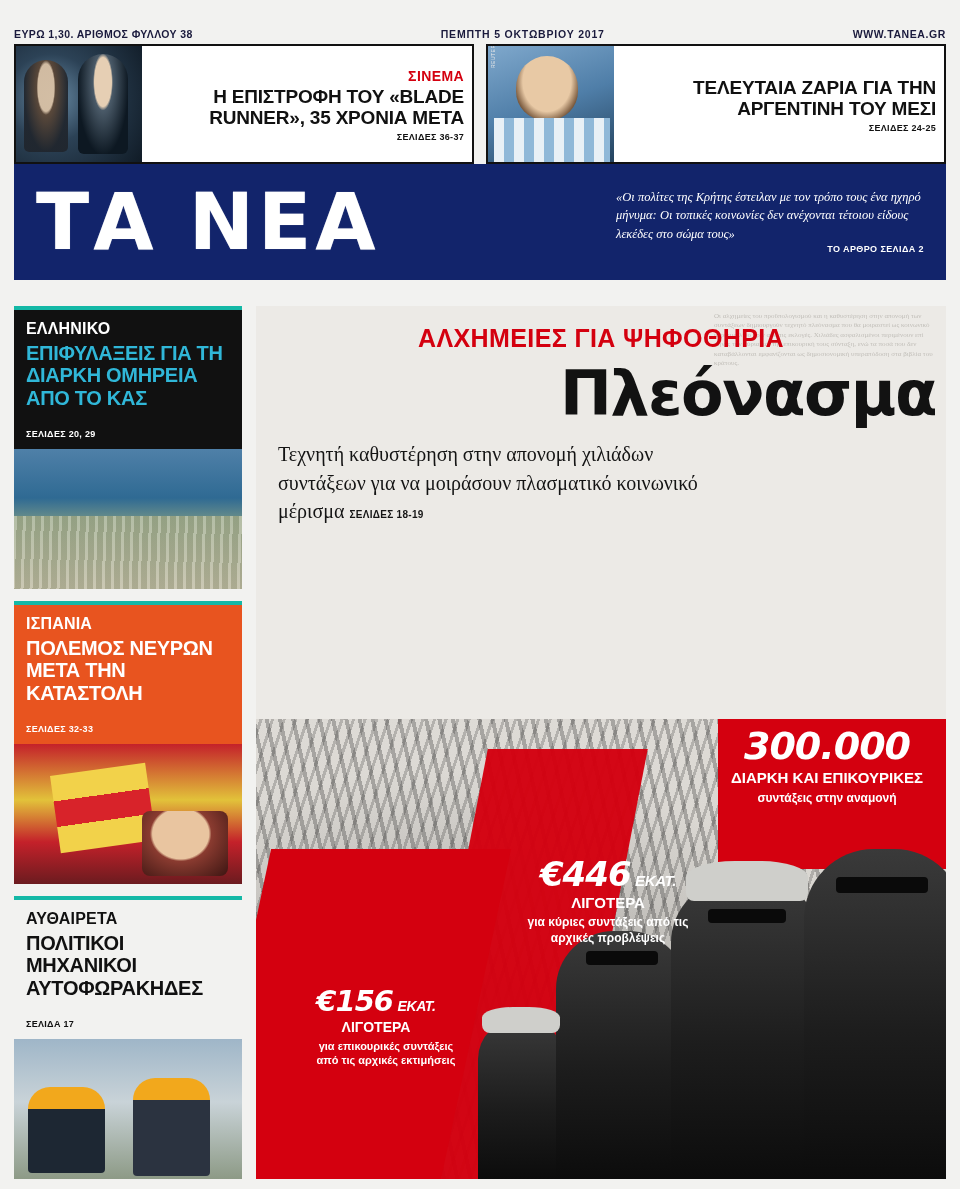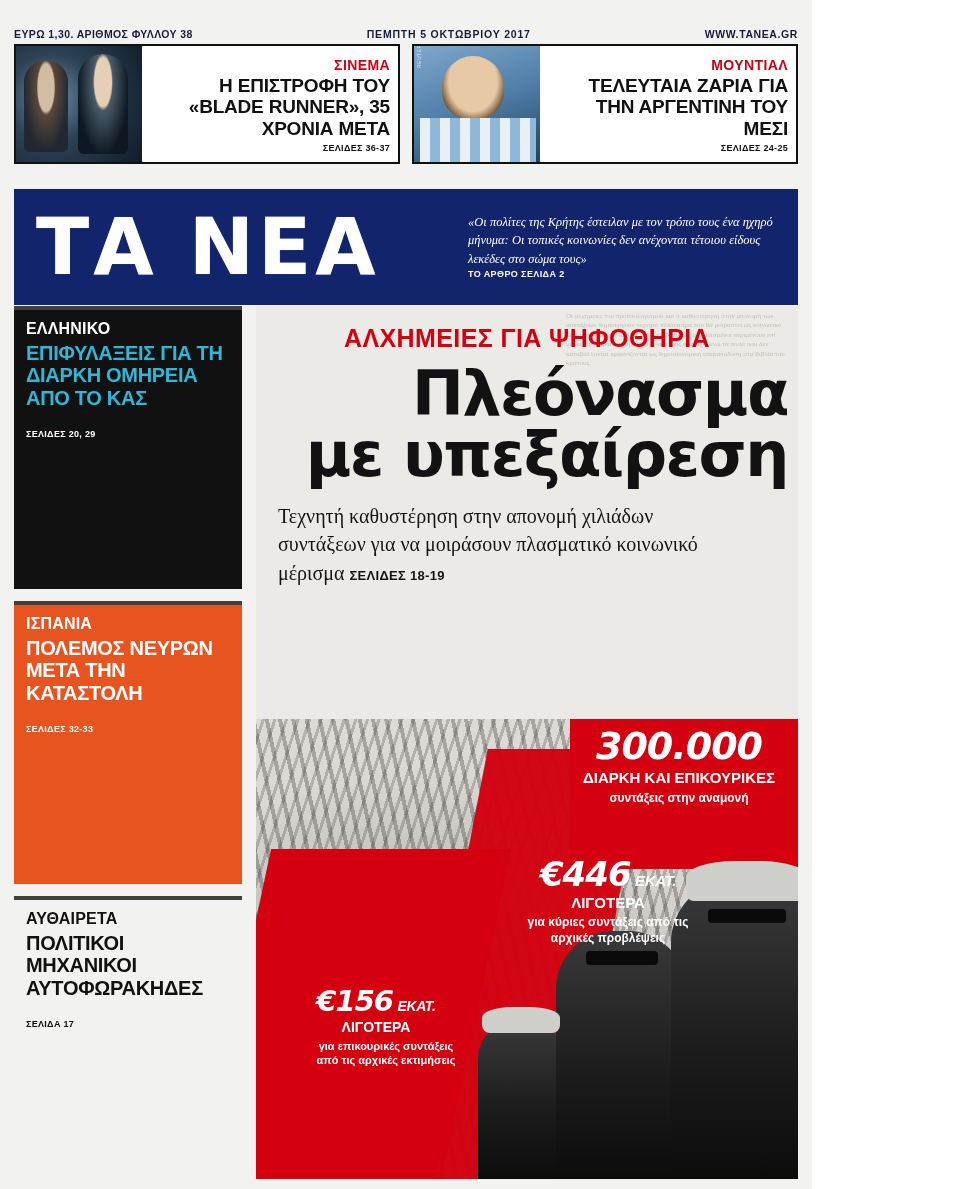--- a/index.html
+++ b/index.html
@@ -5,21 +5,21 @@
   * { box-sizing: border-box; margin: 0; padding: 0; }
   html, body {
     width: 960px;
     height: 1189px;
     background: #ffffff;
     font-family: "Liberation Sans", sans-serif;
     overflow: hidden;
   }
   .page {
     position: relative;
-    width: 812px;
+    width: 960px;
     height: 1189px;
     background: #f2f2f0;
   }
 
   
   .topbar {
     position: absolute;
     top: 26px; left: 14px; right: 14px;
     height: 16px;
     display: flex;
@@ -123,21 +123,21 @@
     margin-top: 4px;
     font-size: 9px;
     font-weight: bold;
     color: #111;
     letter-spacing: .3px;
   }
 
   
   .masthead {
     position: absolute;
-    top: 189px; left: 14px; right: 14px;
+    top: 164px; left: 14px; right: 14px;
     height: 116px;
     background: #12246b;
     display: flex;
     align-items: center;
   }
   .logo {
     color: #fff;
     font-family: "DejaVu Sans", sans-serif;
     font-weight: bold;
     font-size: 78px;
@@ -152,41 +152,42 @@
     color: #fff;
     font-family: "Liberation Serif", serif;
     font-style: italic;
     font-size: 12.5px;
     line-height: 1.45;
     text-align: left;
     max-width: 330px;
   }
   .quote .ref {
     display:block;
+    text-align: right;
     font-style: normal;
     font-family: "Liberation Sans", sans-serif;
     font-weight: bold;
     font-size: 9px;
     letter-spacing: .4px;
   }
 
   
   .leftcol {
     position: absolute;
     top: 306px; left: 14px;
     width: 228px;
     bottom: 10px;
     display: flex;
     flex-direction: column;
     gap: 12px;
   }
   .lbox {
-    border-top: 4px solid #404040;
-    display: flex;
-    flex-direction: row;
+    border-top: 4px solid #14b8a6;
+    display: flex;
+    flex-direction: column;
     position: relative;
     overflow: hidden;
     flex: 1;
   }
   .lbox-txt { padding: 10px 12px 10px 12px; }
   .lbox.dark .lbox-txt { background: #111; }
   .lbox.orange .lbox-txt { background: #e8541f; }
   .lbox.light .lbox-txt { background: #f2f2f0; }
   .l-kicker {
     font-size: 16px;
@@ -307,21 +308,21 @@
     padding: 16px 0 0 22px;
     width: 460px;
     font-family: "Liberation Serif", serif;
     font-size: 20px;
     line-height: 1.42;
     color: #141414;
   }
   .main-sub .sp {
     font-family: "Liberation Sans", sans-serif;
     font-weight: bold;
-    font-size: 13px;
+    font-size: 10px;
     letter-spacing: .3px;
     white-space: nowrap;
     text-align: center;
   }
 
   
   .collage {
     position: absolute;
     left: 0; right: 0; bottom: 0;
     height: 460px;
@@ -445,21 +446,20 @@
         <div class="teaser-head">Η ΕΠΙΣΤΡΟΦΗ ΤΟΥ «BLADE RUNNER», 35 ΧΡΟΝΙΑ ΜΕΤΑ</div>
         <div class="pages">ΣΕΛΙΔΕΣ 36-37</div>
       </div>
     </div>
 
     <div class="teaser">
       <div class="teaser-photo tp-messi">
         <span class="photo-credit">REUTERS / ANDRES STAPFF</span>
       </div>
       <div class="teaser-text">
-        <div class="kicker">ΜΟΥΝΤΙΑΛ</div>
         <div class="teaser-head">ΤΕΛΕΥΤΑΙΑ ΖΑΡΙΑ ΓΙΑ ΤΗΝ ΑΡΓΕΝΤΙΝΗ ΤΟΥ ΜΕΣΙ</div>
         <div class="pages">ΣΕΛΙΔΕΣ 24-25</div>
       </div>
     </div>
 
   </div>
 
   <div class="masthead">
     <div class="logo">ΤΑ ΝΕΑ</div>
     <div class="quote">
@@ -504,21 +504,20 @@
   </div>
 
   <div class="main">
 
     <div class="main-bg-text">Οι αλχημείες του προϋπολογισμού και η καθυστέρηση στην απονομή των συντάξεων δημιουργούν τεχνητό πλεόνασμα που θα μοιραστεί ως κοινωνικό μέρισμα λίγο πριν από τις εκλογές. Χιλιάδες ασφαλισμένοι περιμένουν επί μήνες την κύρια και την επικουρική τους σύνταξη, ενώ τα ποσά που δεν καταβάλλονται εμφανίζονται ως δημοσιονομική υπεραπόδοση στα βιβλία του κράτους.</div>
 
     <div class="main-kicker">ΑΛΧΗΜΕΙΕΣ ΓΙΑ ΨΗΦΟΘΗΡΙΑ</div>
 
     <div class="main-head">
       <div>Πλεόνασμα</div>
-      <div>με υπεξαίρεση</div>
     </div>
 
     <div class="main-sub">
       <span>Τεχνητή καθυστέρηση στην απονομή χιλιάδων συντάξεων για να μοιράσουν πλασματικό κοινωνικό μέρισμα</span>
       <span class="sp">ΣΕΛΙΔΕΣ 18-19</span>
     </div>
 
     <div class="collage">
       <div class="crowd"></div>
       <div class="red-panel-right"></div>

